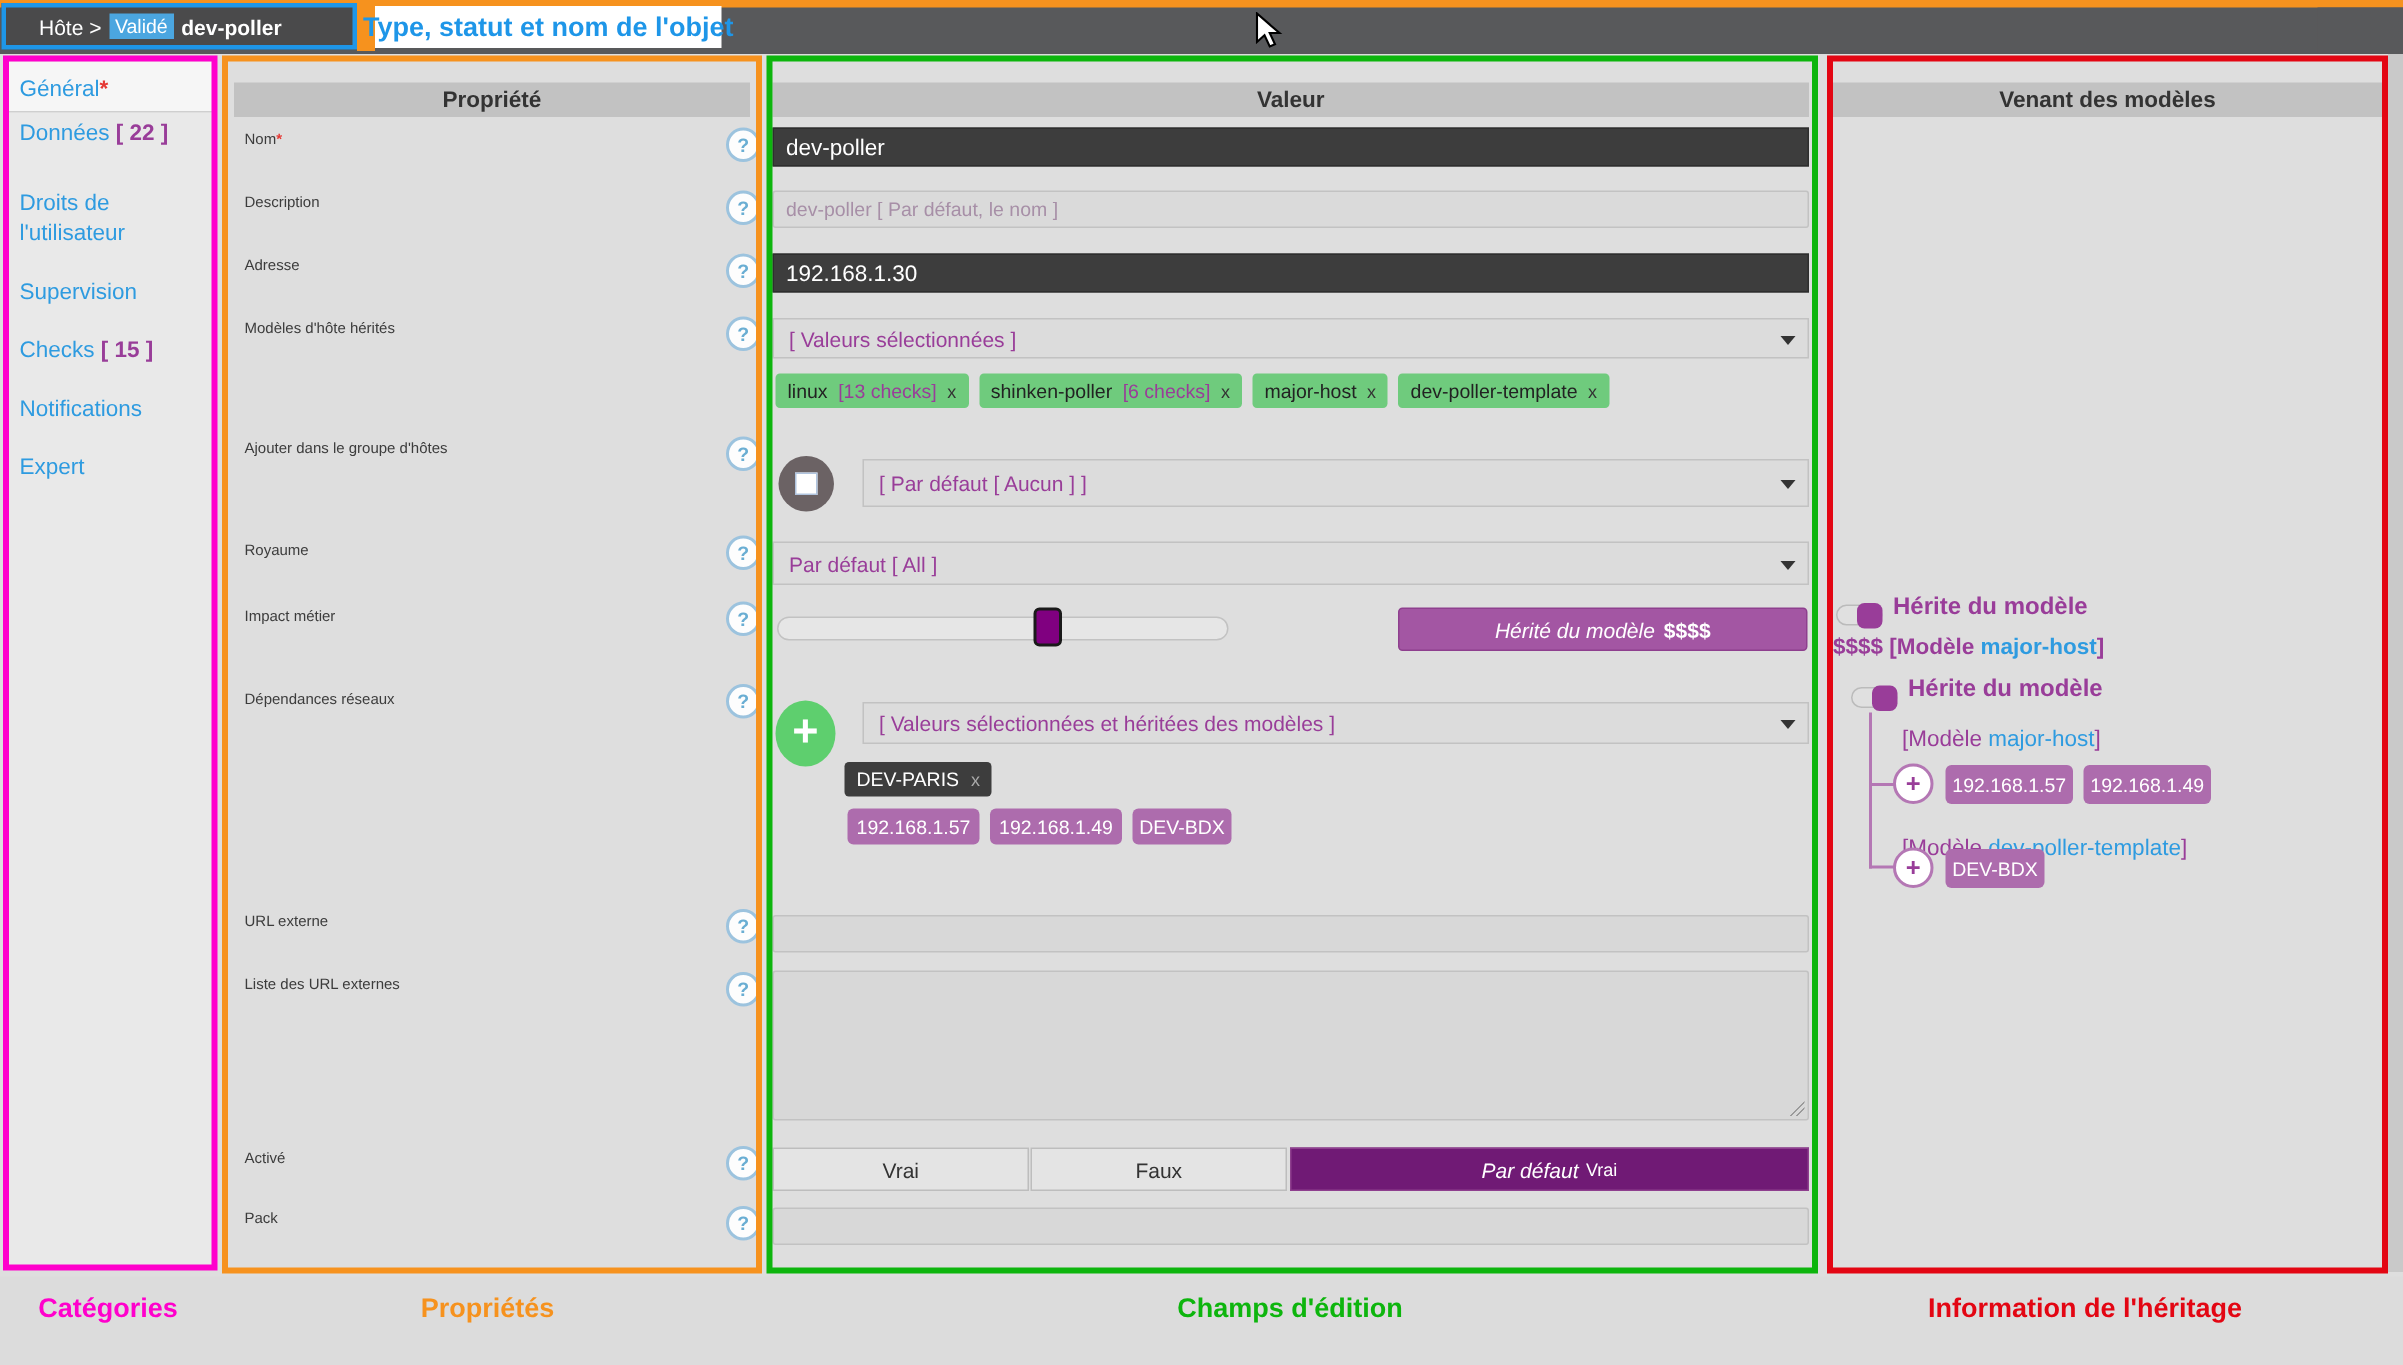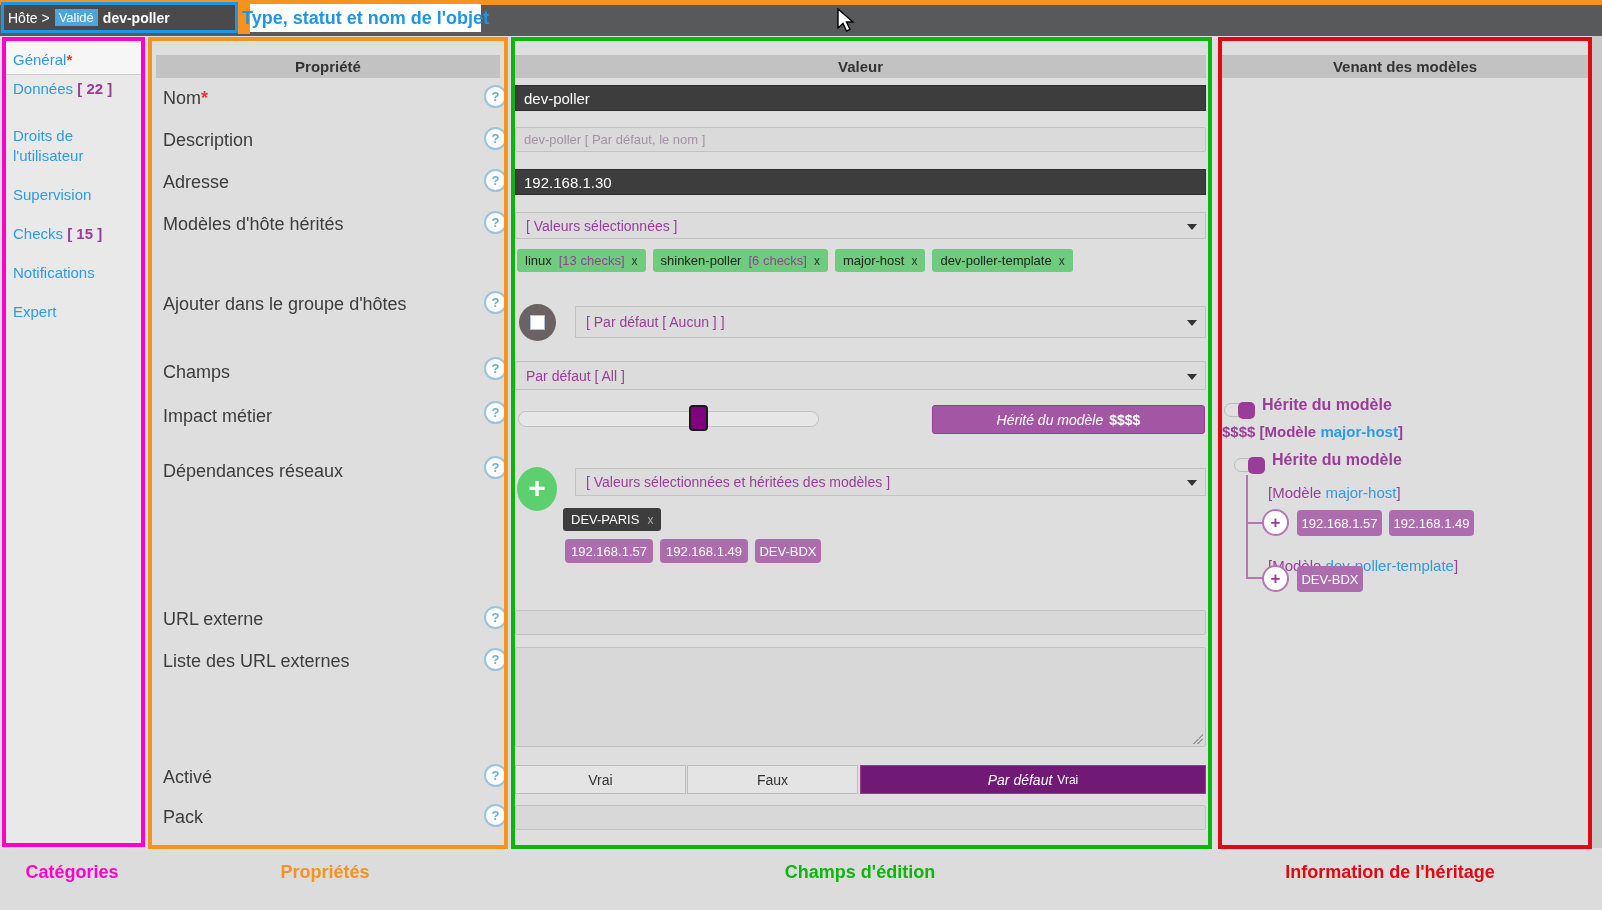--- a/index.html
+++ b/index.html
@@ -4,21 +4,21 @@
 <style>
   * { margin:0; padding:0; box-sizing:border-box; }
   html,body { background:#9e9e9e; }
   body { font-family:"Liberation Sans", sans-serif; }
   .screen { position:relative; width:1602px; height:910px; background:#dedede; overflow:hidden; }
 
   
   .topbar { position:absolute; left:0; top:0; width:1602px; height:36px; background:#58595b; }
   .orange-strip { position:absolute; left:0; top:0; width:1602px; height:5px; background:#f6921e; }
   .crumb-box { position:absolute; left:1px; top:2px; width:237px; height:31px; background:#4a4a4b;
-               border:3px solid #1e96e8; display:flex; align-items:center; gap:5px; padding:0 4px;
+               border:3px solid #1e96e8; display:flex; align-items:center; gap:5px; padding:0 22px;
                color:#fff; font-size:14px; white-space:nowrap; }
   .status-chip { background:#4ba6e0; color:#fff; padding:1px 4px; font-size:13px; }
   .crumb-name { font-weight:bold; }
   .orange-gap { position:absolute; left:238px; top:0; width:12px; height:34px; background:#f6921e; }
   .type-label { position:absolute; left:250px; top:4px; width:231px; height:28px; background:#fff;
                 color:#1e96e8; font-size:18px; font-weight:bold; display:flex; align-items:center;
                 justify-content:center; white-space:nowrap; }
   .topbar-right { position:absolute; right:0; top:5px; width:57px; height:31px; background:#58595b; }
   .cursor { position:absolute; left:836px; top:8px; width:20px; height:26px; z-index:60; }
 
@@ -43,21 +43,21 @@
   
   .sidebar { left:6px; width:136px; background:#e9e9e9; }
   .side-item { position:absolute; left:0; width:100%; color:#2e9be0; font-size:15px; padding-left:7px;
                line-height:20px; cursor:pointer; }
   .side-item.active { background:#f6f6f6; border-bottom:1px solid #cfcfcf; padding-top:9px; height:34px; }
   .side-item .count { color:#993d99; font-weight:bold; }
   .req { color:#e53935; font-weight:bold; }
 
   
   .props { left:152px; width:352px; }
-  .prop-label { position:absolute; left:11px; color:#3c3c3c; font-size:18px; white-space:nowrap; }
+  .prop-label { position:absolute; left:11px; color:#3c3c3c; font-size:10px; white-space:nowrap; }
   .help { position:absolute; right:-3px; width:23px; height:23px; border-radius:50%;
           background:#fdfdfd; border:2px solid #9cc3de; color:#6aaed3; font-size:13px; font-weight:bold;
           display:flex; align-items:center; justify-content:center; cursor:pointer; }
 
   
   .values { left:515px; width:691px; }
   .dark-input { position:absolute; left:0; width:691px; height:26px; background:#3d3d3d; border:1px solid #2e2e2e;
                 color:#fff; font-size:15px; padding:0 8px; font-family:"Liberation Sans",sans-serif; }
   .light-input { position:absolute; left:0; width:691px; height:25px; background:#dadada; border:1px solid #c2c2c2;
                  border-radius:2px; color:#444; font-size:13px; padding:0 8px; font-family:"Liberation Sans",sans-serif; }
@@ -165,21 +165,21 @@
 
     <div class="prop-label" style="top:131px;">Adresse</div>
     <div class="help" style="top:128px;">?</div>
 
     <div class="prop-label" style="top:173px;">Modèles d'hôte hérités</div>
     <div class="help" style="top:170px;">?</div>
 
     <div class="prop-label" style="top:253px;">Ajouter dans le groupe d'hôtes</div>
     <div class="help" style="top:250px;">?</div>
 
-    <div class="prop-label" style="top:321px;">Champs</div>
+    <div class="prop-label" style="top:321px;">Royaume</div>
     <div class="help" style="top:316px;">?</div>
 
     <div class="prop-label" style="top:365px;">Impact métier</div>
     <div class="help" style="top:360px;">?</div>
 
     <div class="prop-label" style="top:420px;">Dépendances réseaux</div>
     <div class="help" style="top:415px;">?</div>
 
     <div class="prop-label" style="top:568px;">URL externe</div>
     <div class="help" style="top:565px;">?</div>

